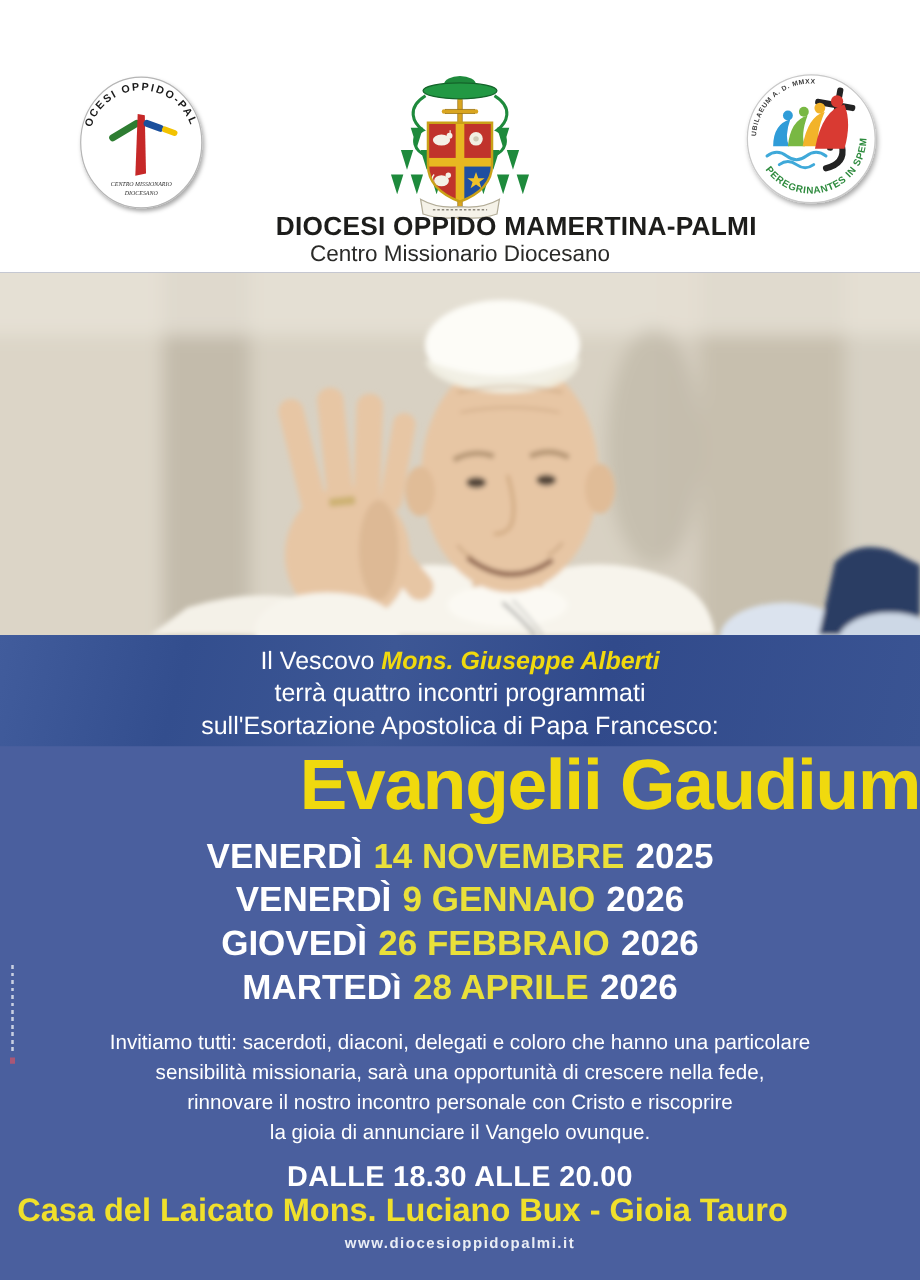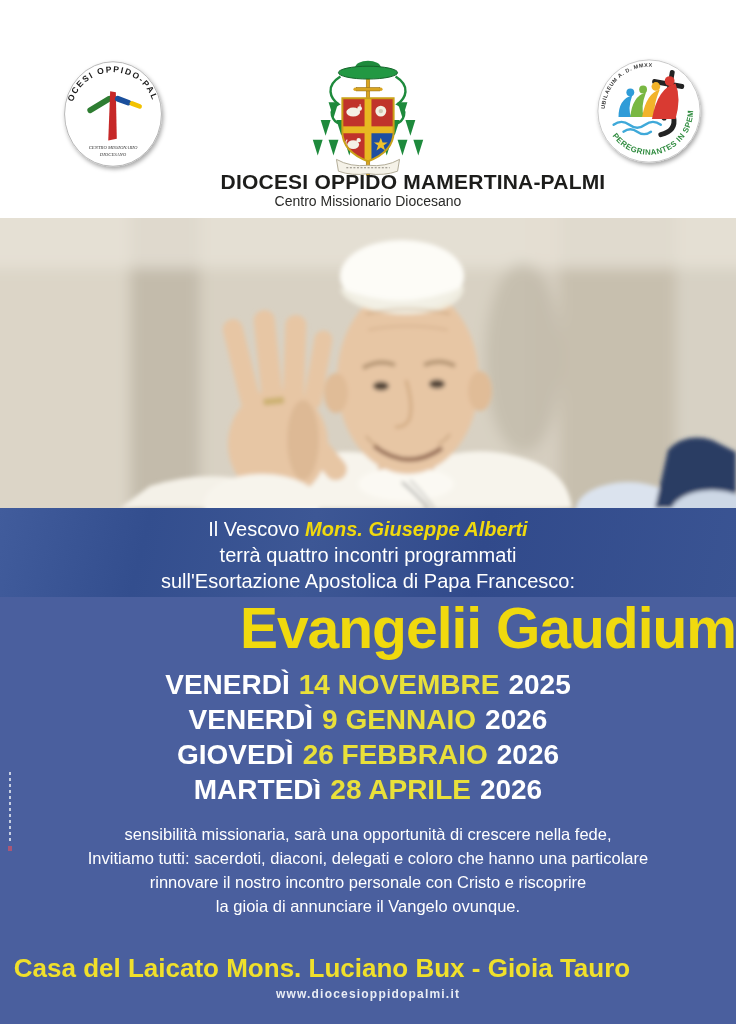--- a/index.html
+++ b/index.html
@@ -18,21 +18,21 @@
   }
   .logo-left{position:absolute;left:56px;top:54px;width:114px;height:120px;}
   .logo-center{position:absolute;left:299px;top:54px;width:138px;height:124px;}
   .logo-right{position:absolute;left:590px;top:54px;width:118px;height:118px;}
   .header-title{
     position:absolute;left:0;top:170px;width:736px;
     text-align:center;font-size:21px;font-weight:700;color:#1d1d1b;letter-spacing:.2px;padding-left:45px;
   }
   .header-subtitle{
     position:absolute;left:0;top:193px;width:736px;
-    text-align:center;font-size:14px;font-weight:400;color:#2a2a28;
+    text-align:center;font-size:18px;font-weight:400;color:#2a2a28;
   }
   
   .photo{position:absolute;left:0;top:218px;width:736px;height:290px;}
   
   .intro-band{
     position:absolute;left:0;top:508px;width:736px;height:89px;
     background:linear-gradient(104deg,#415c9c 0%,#334e8e 20%,#3d5795 42%,#314a8b 65%,#3a5493 100%);
     text-align:center;color:#ffffff;
   }
   .intro-line{font-size:20px;line-height:26px;font-weight:400;}
@@ -311,24 +311,25 @@
       <span class="year-part">2026</span>
     </div>
     <div class="schedule-row">
       <span class="day-part">MARTEDì</span>
       <span class="date-part">28 APRILE</span>
       <span class="year-part">2026</span>
     </div>
   </div>
 
   <div class="description">
+    <div>Invitiamo tutti: sacerdoti, diaconi, delegati e coloro che hanno una particolare</div>
     <div>sensibilità missionaria, sarà una opportunità di crescere nella fede,</div>
-    <div>Invitiamo tutti: sacerdoti, diaconi, delegati e coloro che hanno una particolare</div>
     <div>rinnovare il nostro incontro personale con Cristo e riscoprire</div>
     <div>la gioia di annunciare il Vangelo ovunque.</div>
   </div>
 
+  <div class="time-text">DALLE 18.30 ALLE 20.00</div>
   <div class="venue-text">Casa del Laicato Mons. Luciano Bux - Gioia Tauro</div>
   <div class="website-text">www.diocesioppidopalmi.it</div>
 
   <div class="photo-credit"></div>
 
 </div>
 
 </body></html>

